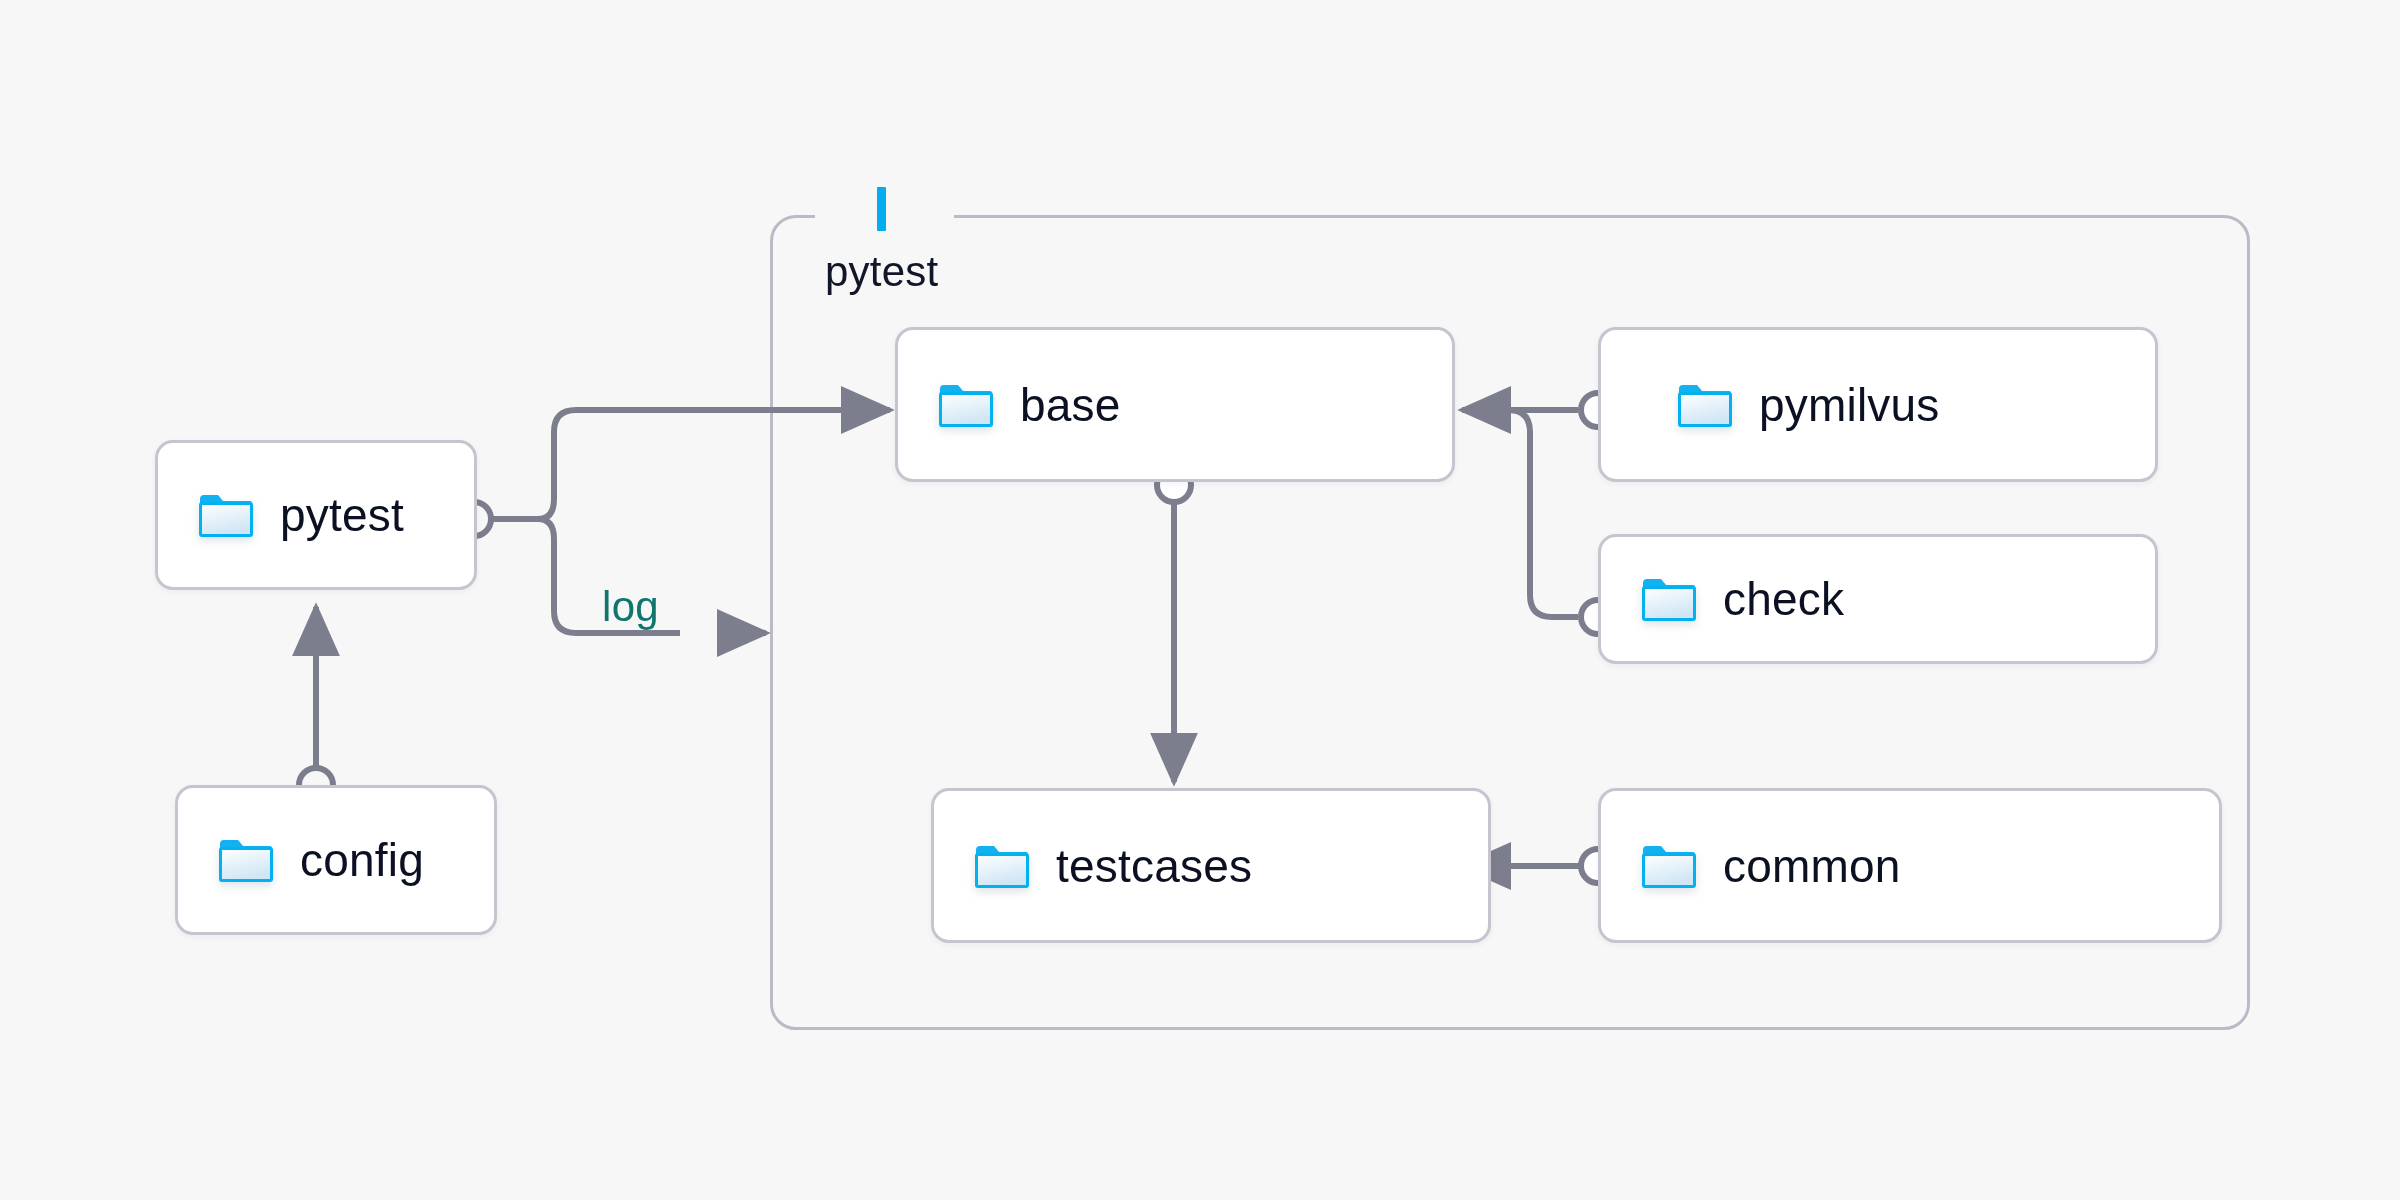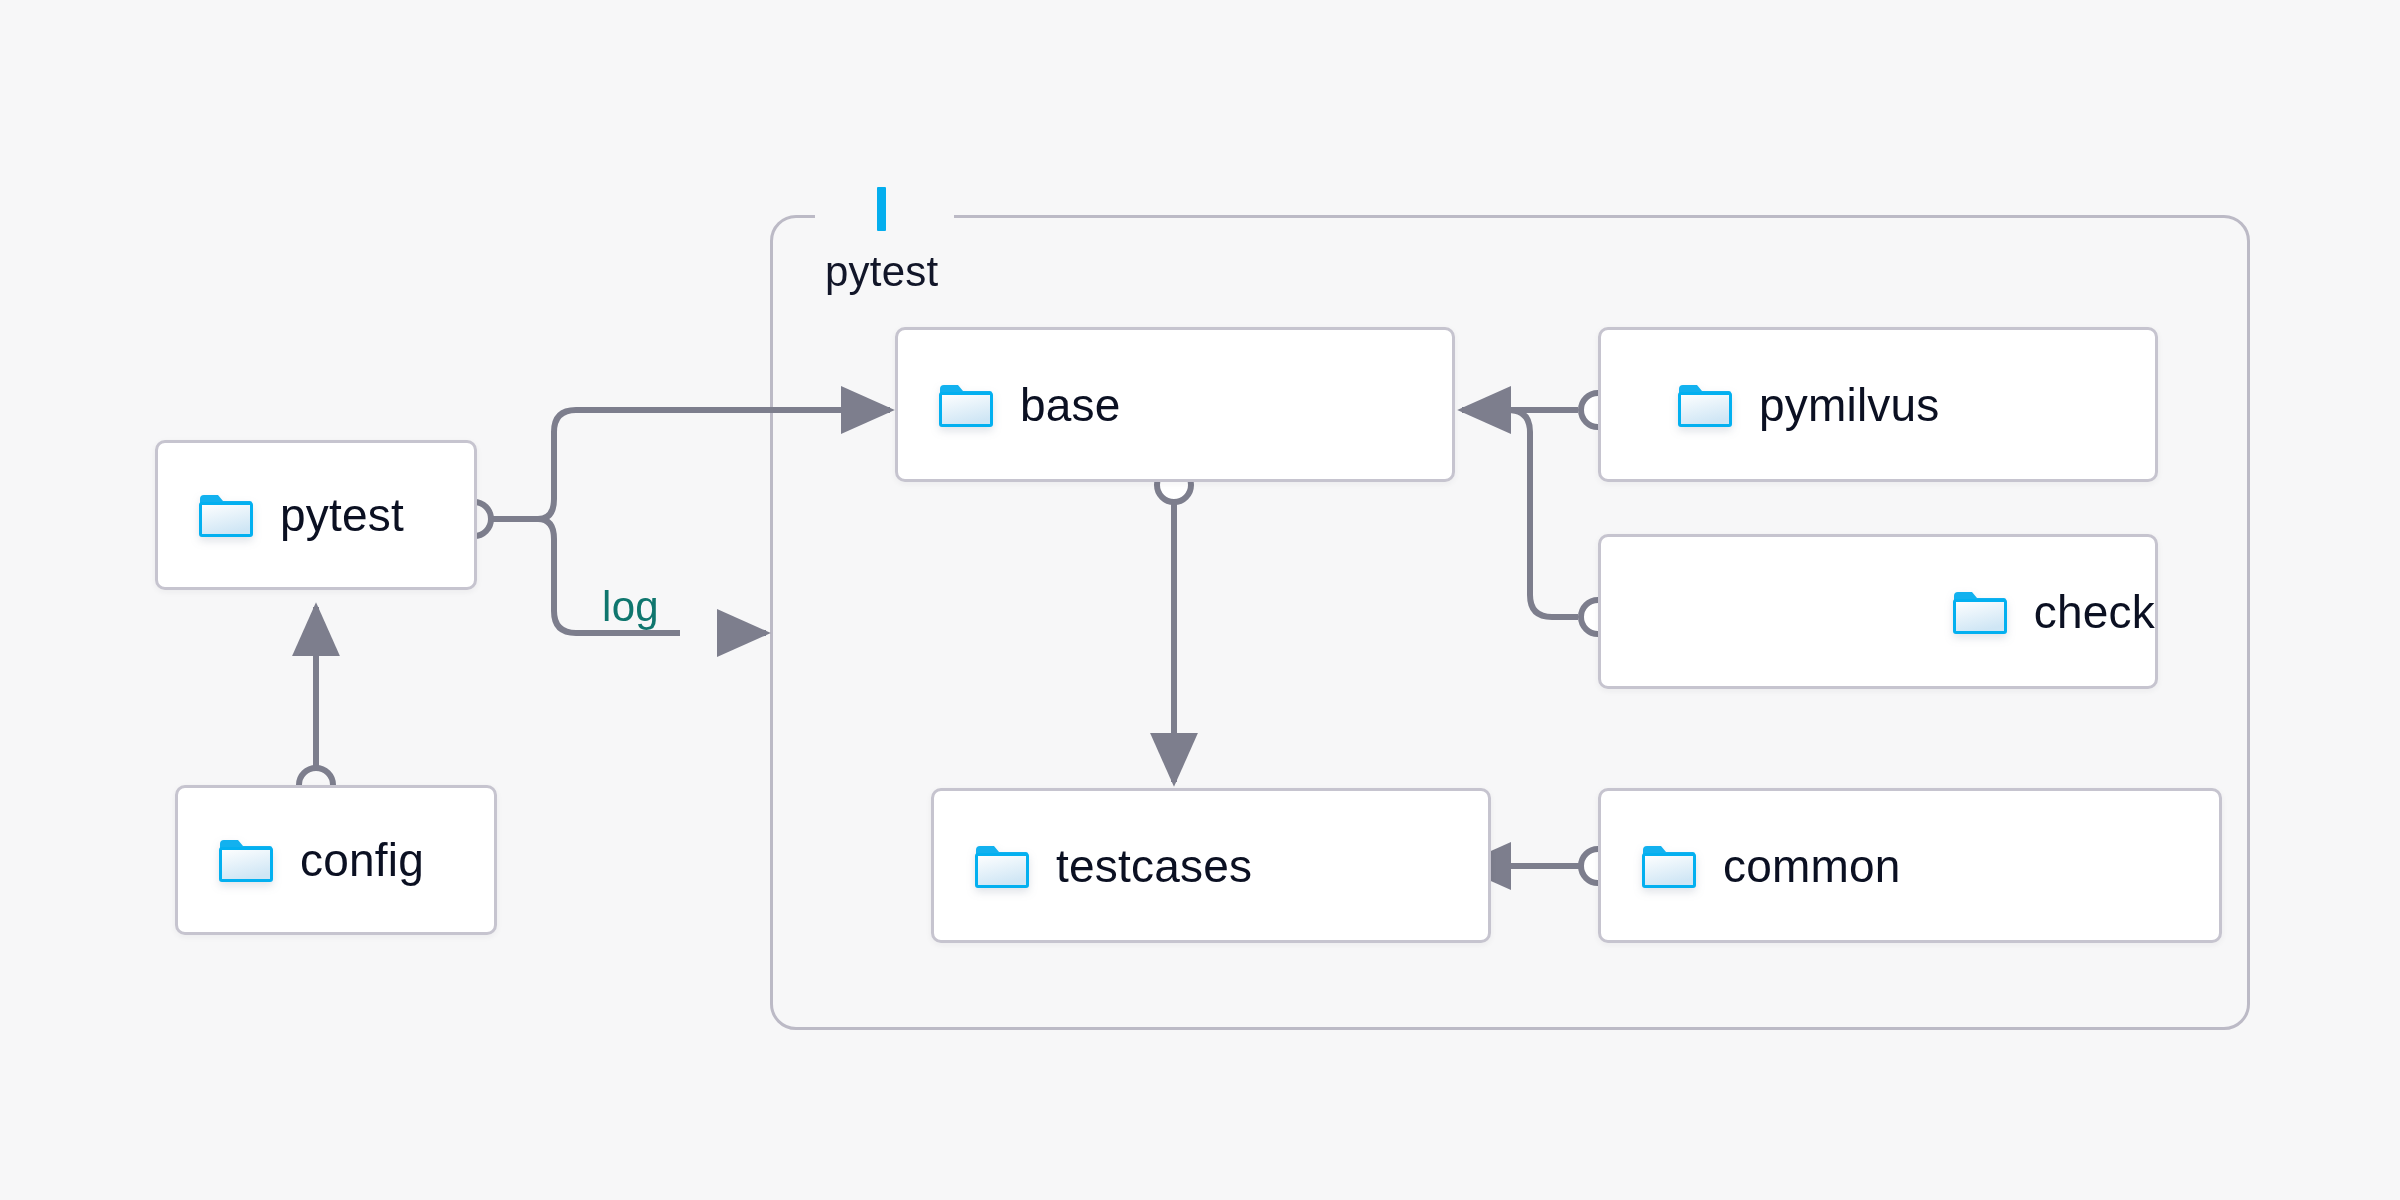--- a/index.html
+++ b/index.html
@@ -60,21 +60,21 @@
     letter-spacing: 0.2px;
     white-space: nowrap;
   }
 
   
   .node {
     position: absolute;
     box-sizing: border-box;
     background: #ffffff;
     border: 3px solid #c6c4cf;
-    border-radius: 10px;
+    border-radius: 18px;
     display: flex;
     align-items: center;
     box-shadow: 0 2px 6px rgba(30,32,60,0.055);
   }
   .node-inner {
     display: flex;
     align-items: center;
     gap: 26px;
     padding-left: 40px;
   }
@@ -234,21 +234,21 @@
                 <stop offset="0%" stop-color="#ffffff"></stop>
                 <stop offset="100%" stop-color="#cfe6f5"></stop>
               </linearGradient>
             </defs>
             <path d="M2 7 a4 4 0 0 1 4 -4 h14 l5 6 h27 a2 2 0 0 1 2 2 v4 H2 z" fill="#12b1ef"></path>
             <rect x="2.5" y="11.5" width="51" height="32" rx="1.5" fill="url(#fgrad)" stroke="#03b0f0" stroke-width="3"></rect>
           </svg>
           <span class="node-label">pymilvus</span>
         </div>
       </div>
-      <div class="node" style="left: 1598px; top: 534px; width: 560px; height: 155px; justify-content: flex-end;">
+      <div class="node" style="left: 1598px; top: 534px; width: 560px; height: 130px;">
         <div class="node-inner">
           <svg class="folder-icon" viewBox="0 0 56 46" xmlns="http://www.w3.org/2000/svg">
             <defs>
               <linearGradient id="fgrad" x1="0" y1="0" x2="0.35" y2="1">
                 <stop offset="0%" stop-color="#ffffff"></stop>
                 <stop offset="100%" stop-color="#cfe6f5"></stop>
               </linearGradient>
             </defs>
             <path d="M2 7 a4 4 0 0 1 4 -4 h14 l5 6 h27 a2 2 0 0 1 2 2 v4 H2 z" fill="#12b1ef"></path>
             <rect x="2.5" y="11.5" width="51" height="32" rx="1.5" fill="url(#fgrad)" stroke="#03b0f0" stroke-width="3"></rect>

